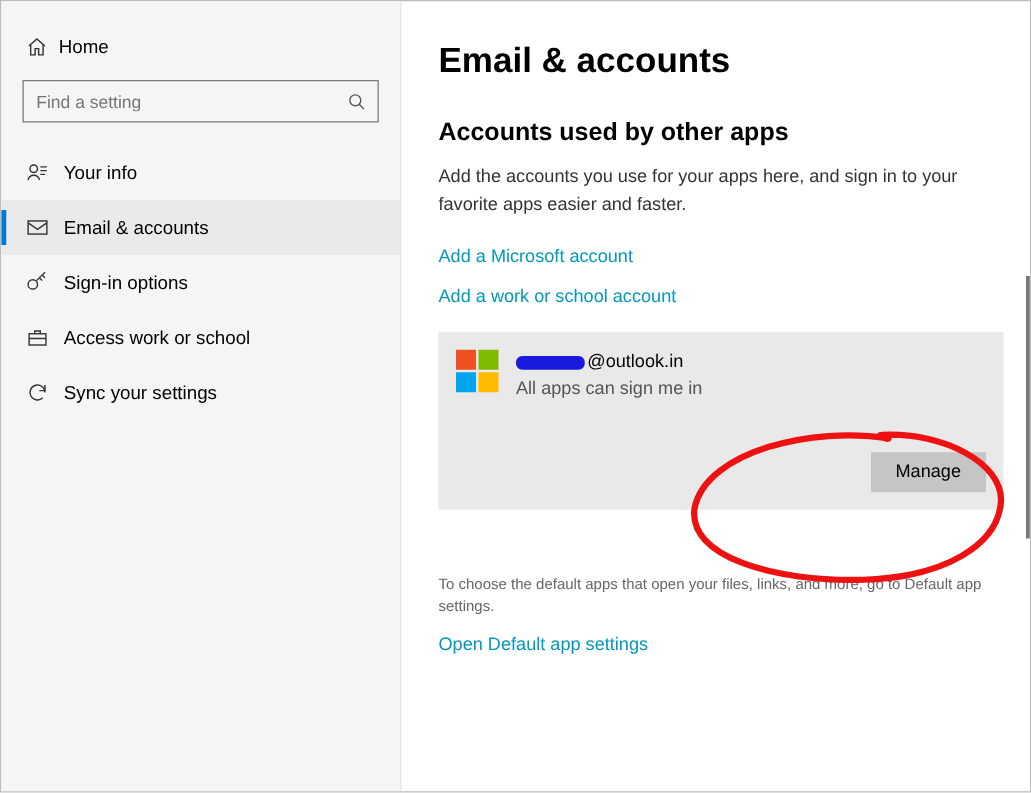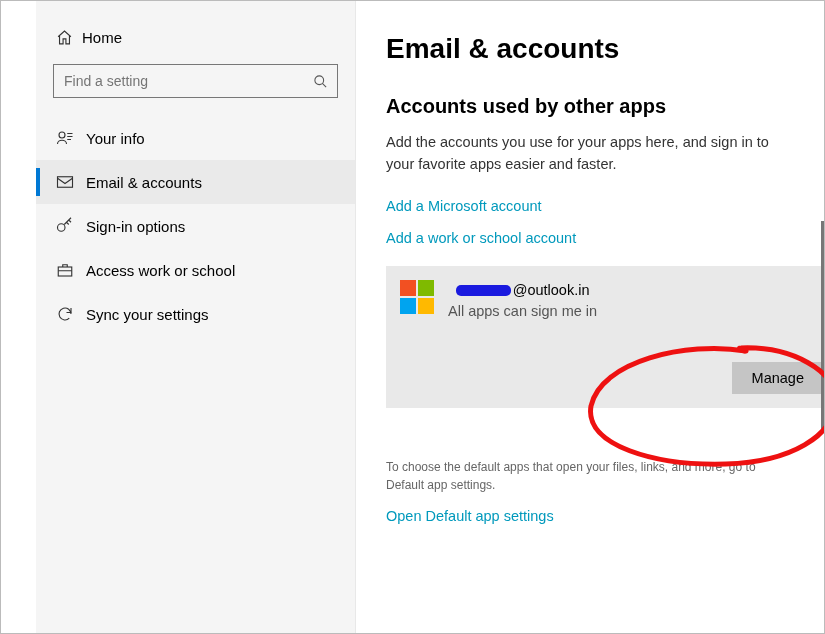--- a/index.html
+++ b/index.html
@@ -7,21 +7,21 @@
     margin: 0;
     font-family: "Segoe UI", Arial, sans-serif;
     background: #fff;
     color: #000;
     width: 825px;
     height: 634px;
     overflow: hidden;
     border: 1px solid #bbb;
     position: relative;
   }
-  .layout { display: flex; height: 100%; padding-left: 35px; }
+  .layout { display: flex; height: 100%; }
   .sidebar {
     width: 320px;
     background: #f5f5f5;
     padding: 22px 0 0 0;
     border-right: 1px solid #e8e8e8;
   }
   .home-row {
     display: flex;
     align-items: center;
     padding: 6px 20px 18px 20px;
@@ -114,21 +114,21 @@
     grid-template-rows: 1fr 1fr;
     gap: 2px;
     margin-right: 14px;
     flex-shrink: 0;
   }
   .ms-logo div:nth-child(1){background:#f25022;}
   .ms-logo div:nth-child(2){background:#7fba00;}
   .ms-logo div:nth-child(3){background:#00a4ef;}
   .ms-logo div:nth-child(4){background:#ffb900;}
   .account-text { font-size: 14.5px; line-height: 1.45; }
-  .account-email { display:flex; align-items:center;justify-content:center; }
+  .account-email { display:flex; align-items:center; }
   .redact {
     display:inline-block;
     width: 55px; height: 11px;
     background: #1a1adf;
     border-radius: 5px;
     margin-right: 2px;
   }
   .account-sub { color: #555; }
   .manage-row { display:flex; justify-content:flex-end; margin-top: 40px; }
   .manage-btn {

